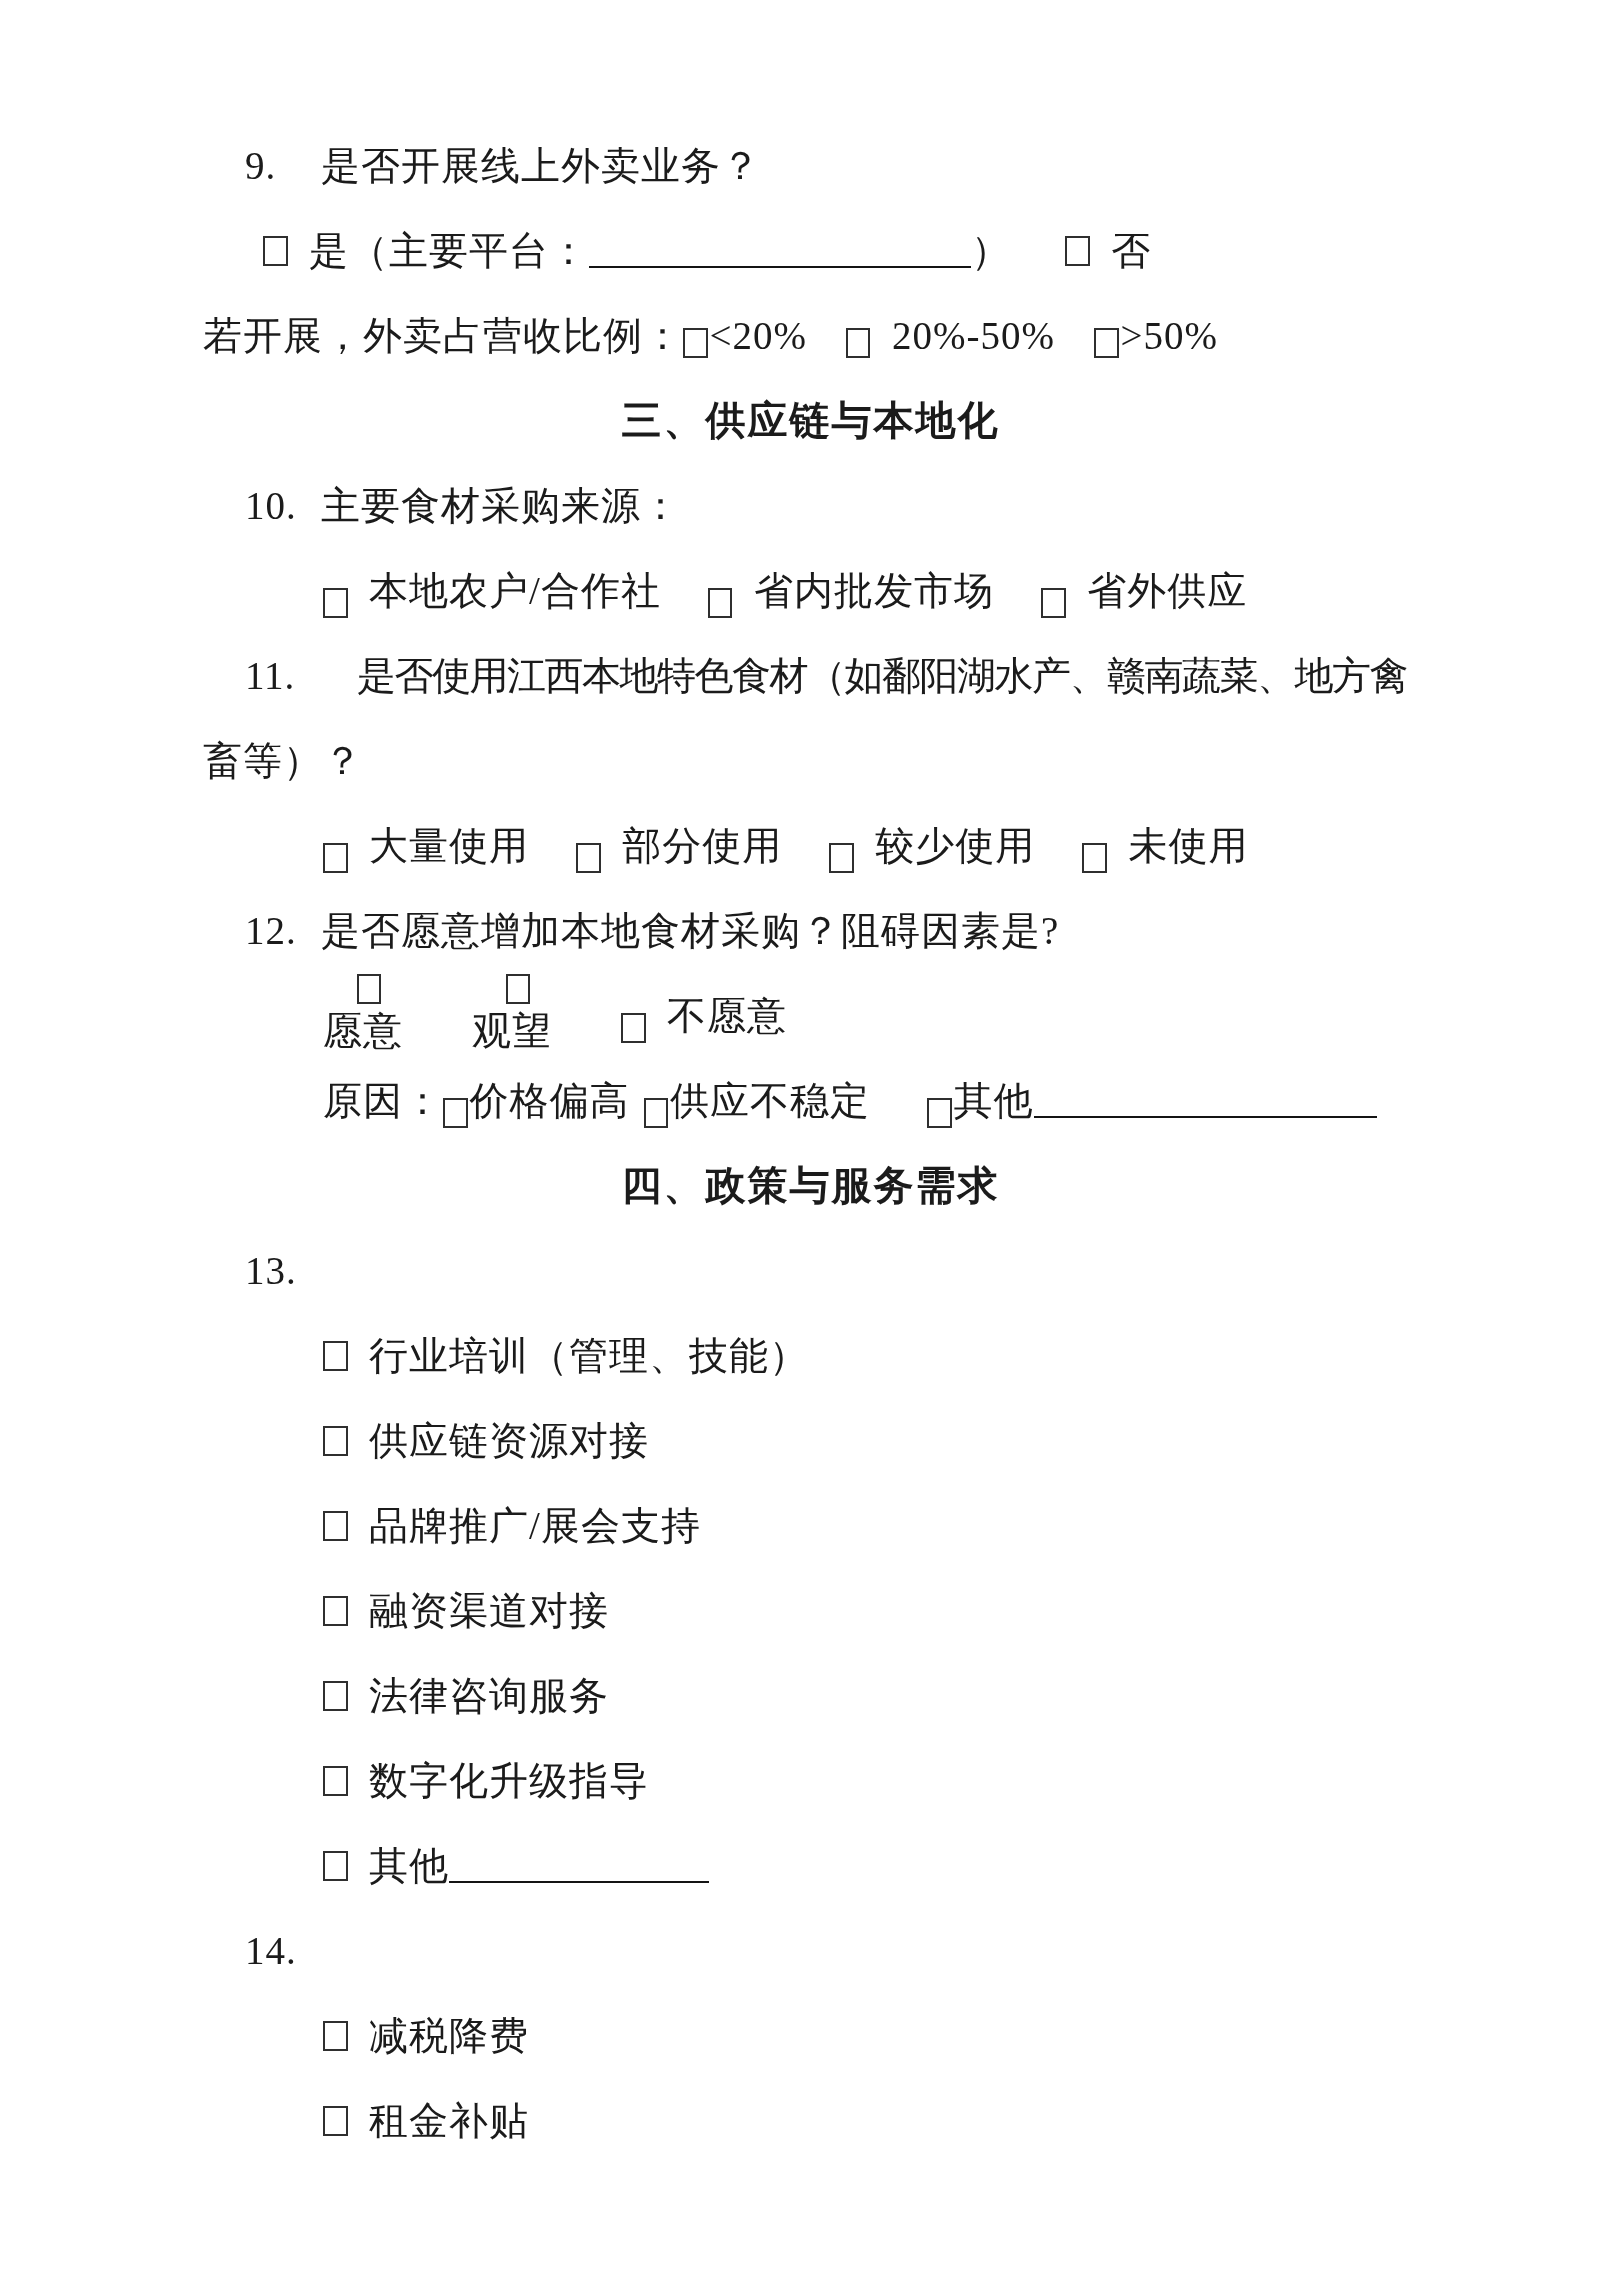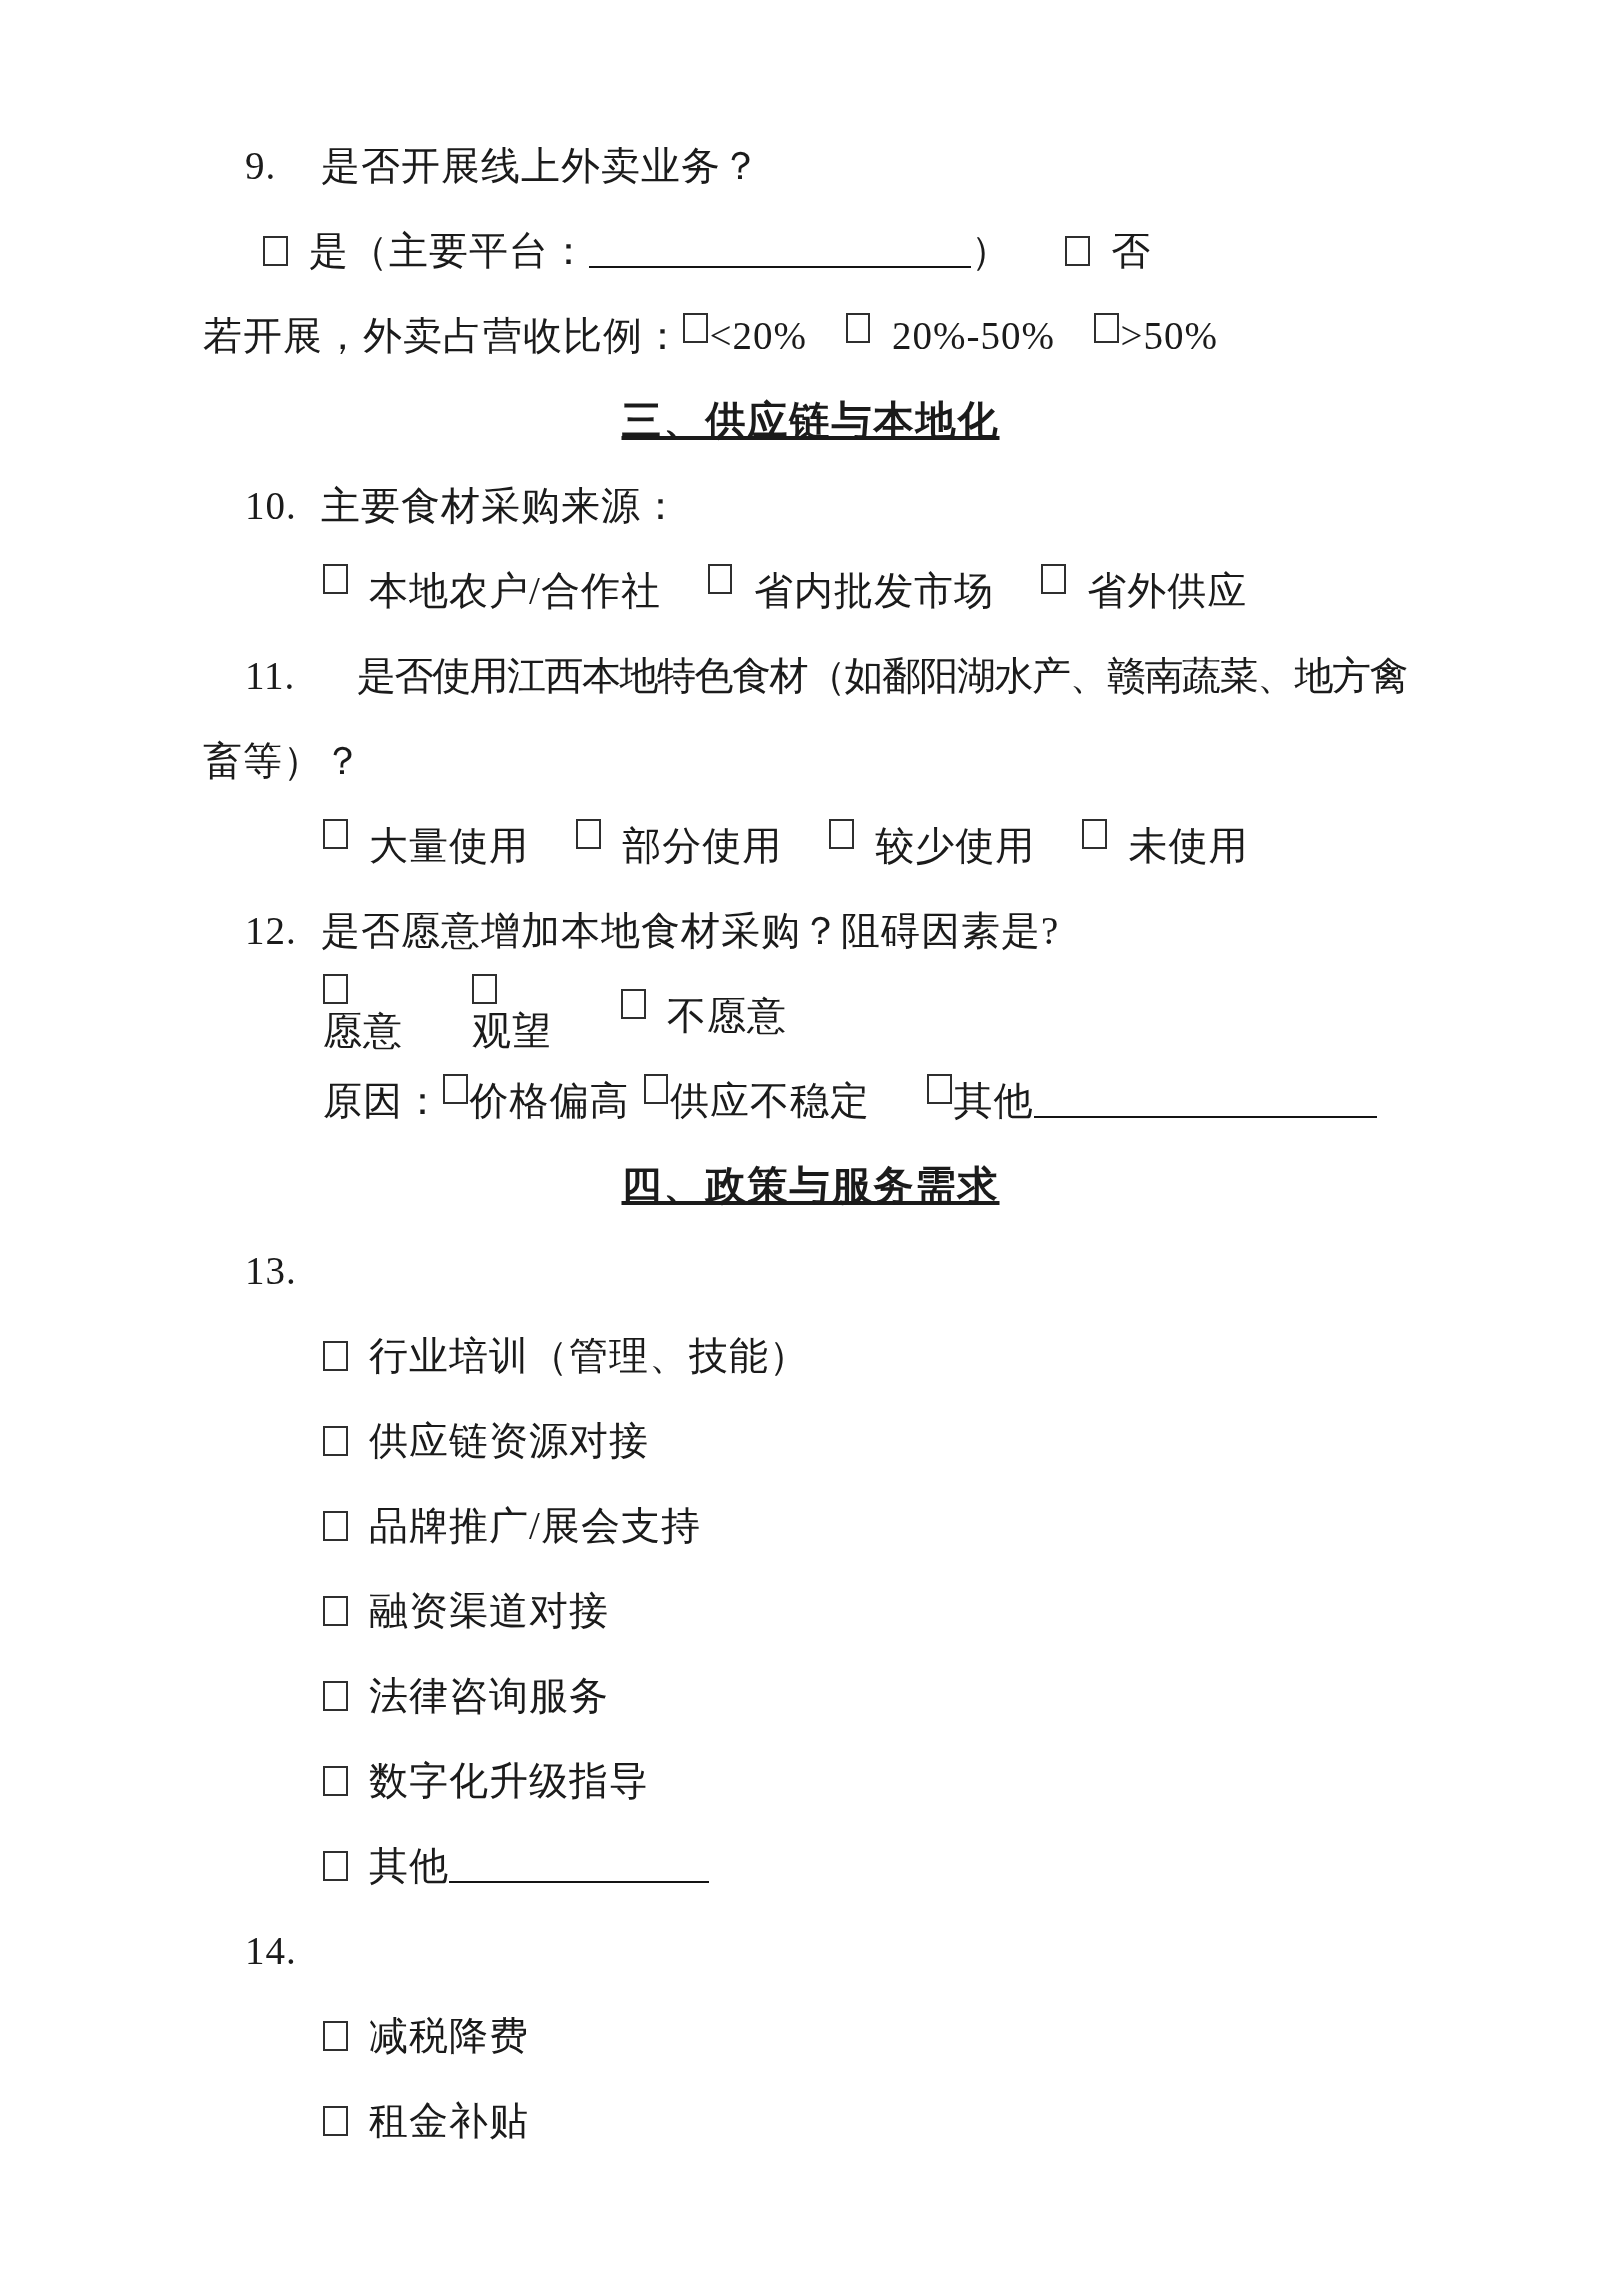--- a/index.html
+++ b/index.html
@@ -14,32 +14,32 @@
     letter-spacing:1px;
     overflow:hidden;
   }
   .spacer{height:123px;}
   .line{height:85px;display:flex;align-items:center;white-space:nowrap;}
   .ind-num{padding-left:245px;}
   .ind-para{padding-left:203px;}
   .ind-opt{padding-left:323px;}
   .ind-q9opt{padding-left:263px;}
   .center{justify-content:center;padding-left:0;}
-  .heading{font-weight:700;font-size:40px;letter-spacing:2px;text-decoration:underline;}
+  .heading{font-weight:700;font-size:40px;letter-spacing:2px;}
   .num{display:inline-block;width:76px;}
   .cb{
     display:inline-block;flex:none;
     width:24.5px;height:30px;
     border:2.9px solid #2f2f2f;
     box-sizing:border-box;
     margin-right:21.6px;
     background:#fff;
   }
   .cb.tight{margin-right:2px;}
-  .opt{display:inline-flex;align-items:flex-start;}
+  .opt{display:inline-flex;align-items:flex-end;}
   .og{margin-right:47px;}
   .og-wide{margin-right:69px;flex-direction:column;}
   .og-mid{margin-right:39px;}
   .blank{
     display:inline-block;flex:none;
     border-bottom:2.9px solid #141414;
     height:33px;
   }
   .w390{width:382px;}
   .w350{width:343px;}

